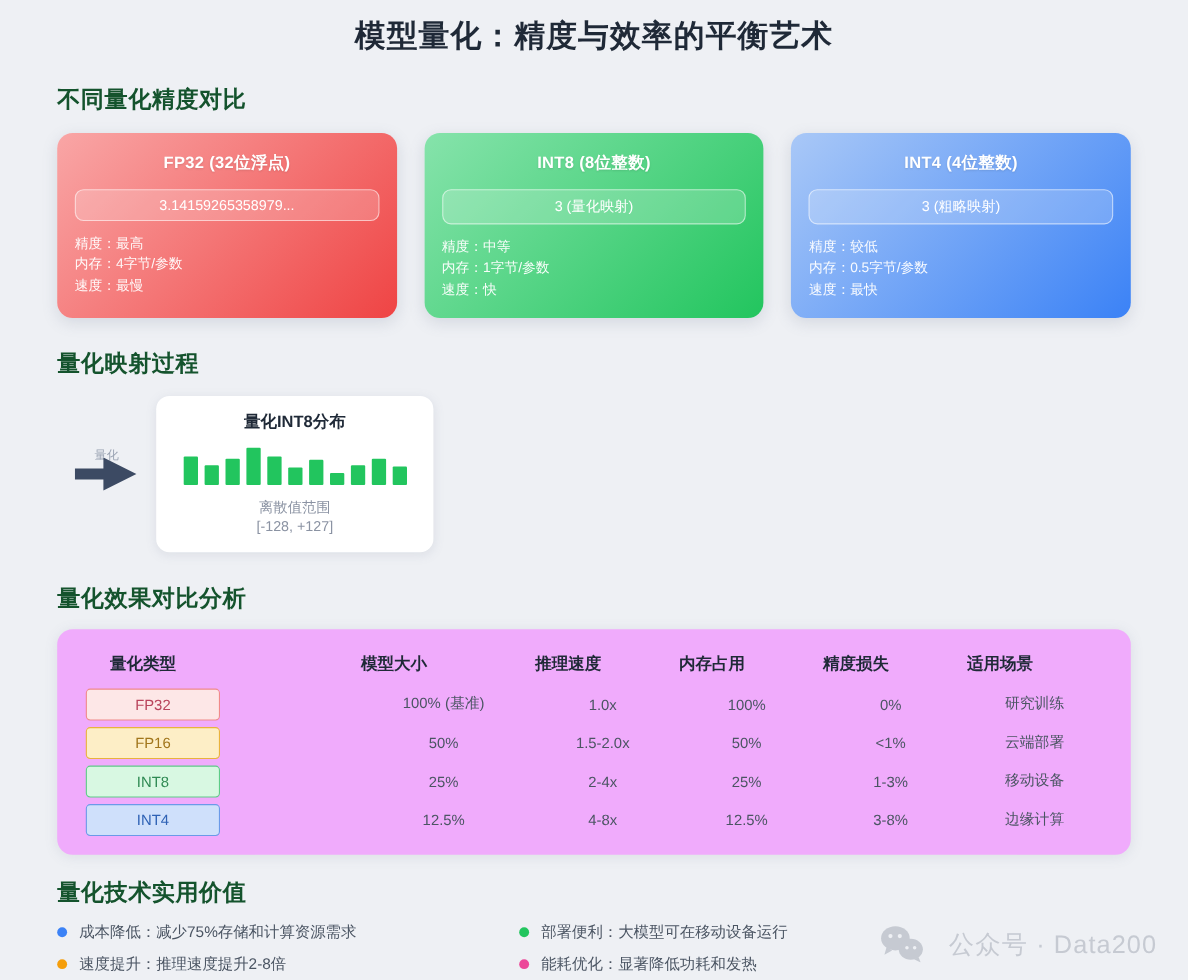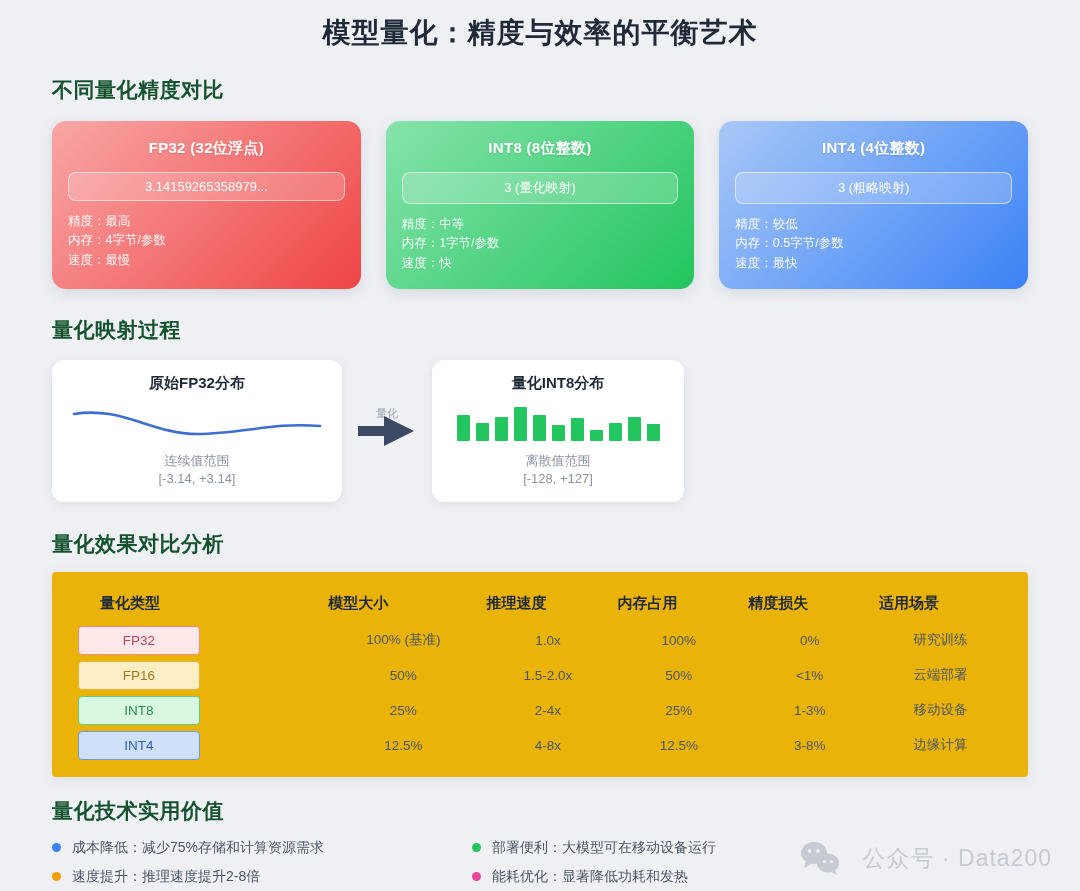--- a/index.html
+++ b/index.html
@@ -128,22 +128,22 @@
     font-size: 11px;
     color: #9aa3b2;
     z-index: 1;
   }
   .arrow-glyph { position: relative; z-index: 2; }
 
   
   .sec3 { margin-top: 28px; }
   .table-card {
     margin-top: 14px;
-    background: #eab308;
-    border-radius: 4px;
+    background: #f0abfc;
+    border-radius: 14px;
     box-shadow: 0 2px 12px rgba(100,110,140,0.13);
     padding: 16px 22px 14px;
   }
   table { width: 100%; border-collapse: collapse; }
   th {
     font-size: 15px;
     font-weight: 700;
     color: #1f2937;
     padding: 6px 4px 10px;
     text-align: left;
@@ -245,30 +245,20 @@
         </div>
       </div>
 
     </div>
   </div>
 
   <div class="sec2">
     <div class="section-title">量化映射过程</div>
     <div class="map-row">
 
-      <div class="dist-card left">
-        <div class="dist-title">原始FP32分布</div>
-        <div class="curve-wrap">
-          <svg width="250" height="40" viewBox="0 0 250 40">
-            <path d="M2 14 C 50 6, 80 34, 125 34 C 170 34, 200 22, 248 26" fill="none" stroke="#3b6fd4" stroke-width="2.6" stroke-linecap="round"></path>
-          </svg>
-        </div>
-        <div class="dist-sub">连续值范围</div>
-        <div class="dist-range">[-3.14, +3.14]</div>
-      </div>
 
       <div class="arrow-box">
         <div class="arrow-label">量化</div>
         <svg class="arrow-glyph" width="58" height="34" viewBox="0 0 58 34">
           <path d="M0 12 H26 V2 L56 17 L26 32 V22 H0 Z" fill="#3c4a63"></path>
         </svg>
       </div>
 
       <div class="dist-card right">
         <div class="dist-title">量化INT8分布</div>

